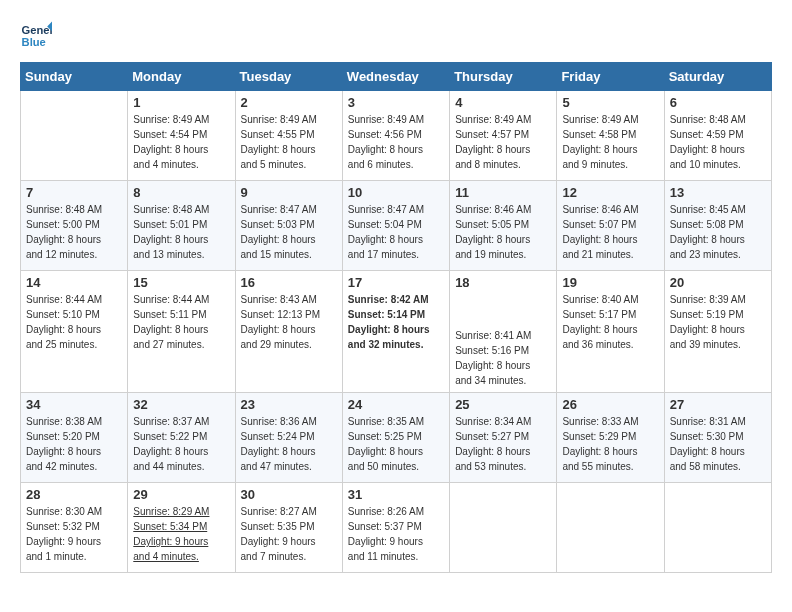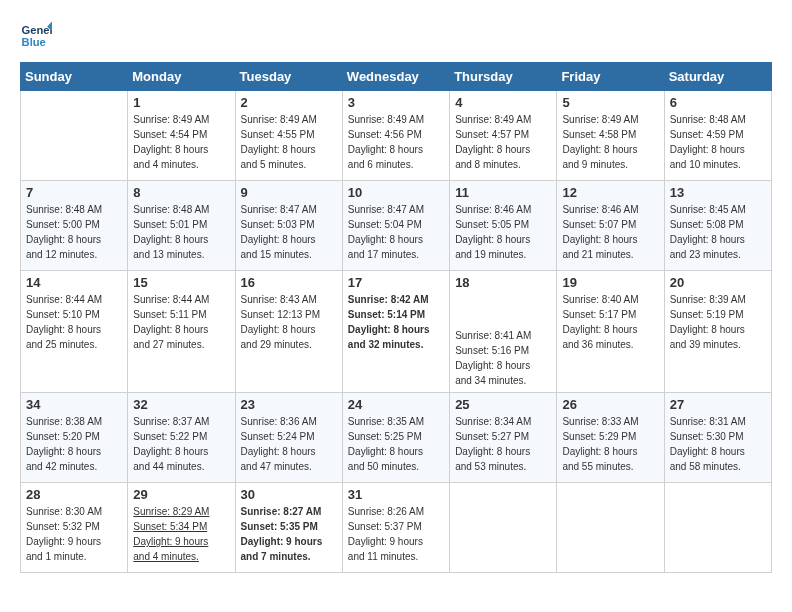--- a/index.html
+++ b/index.html
@@ -314,21 +314,21 @@
         </td>
         <td>
           <span class="day-num">29</span>
           <div class="cell-info" style="white-space: pre-line; text-decoration: underline;">Sunrise: 8:29 AM
 Sunset: 5:34 PM
 Daylight: 9 hours
 and 4 minutes.</div>
         </td>
         <td>
           <span class="day-num">30</span>
-          <div class="cell-info" style="white-space: pre-line; font-weight: bold;">Sunrise: 8:27 AM
+          <div class="cell-info" style="white-space: pre-line;">Sunrise: 8:27 AM
 Sunset: 5:35 PM
 Daylight: 9 hours
 and 7 minutes.</div>
         </td>
         <td>
           <span class="day-num">31</span>
           <div class="cell-info" style="white-space: pre-line;">Sunrise: 8:26 AM
 Sunset: 5:37 PM
 Daylight: 9 hours
 and 11 minutes.</div>

